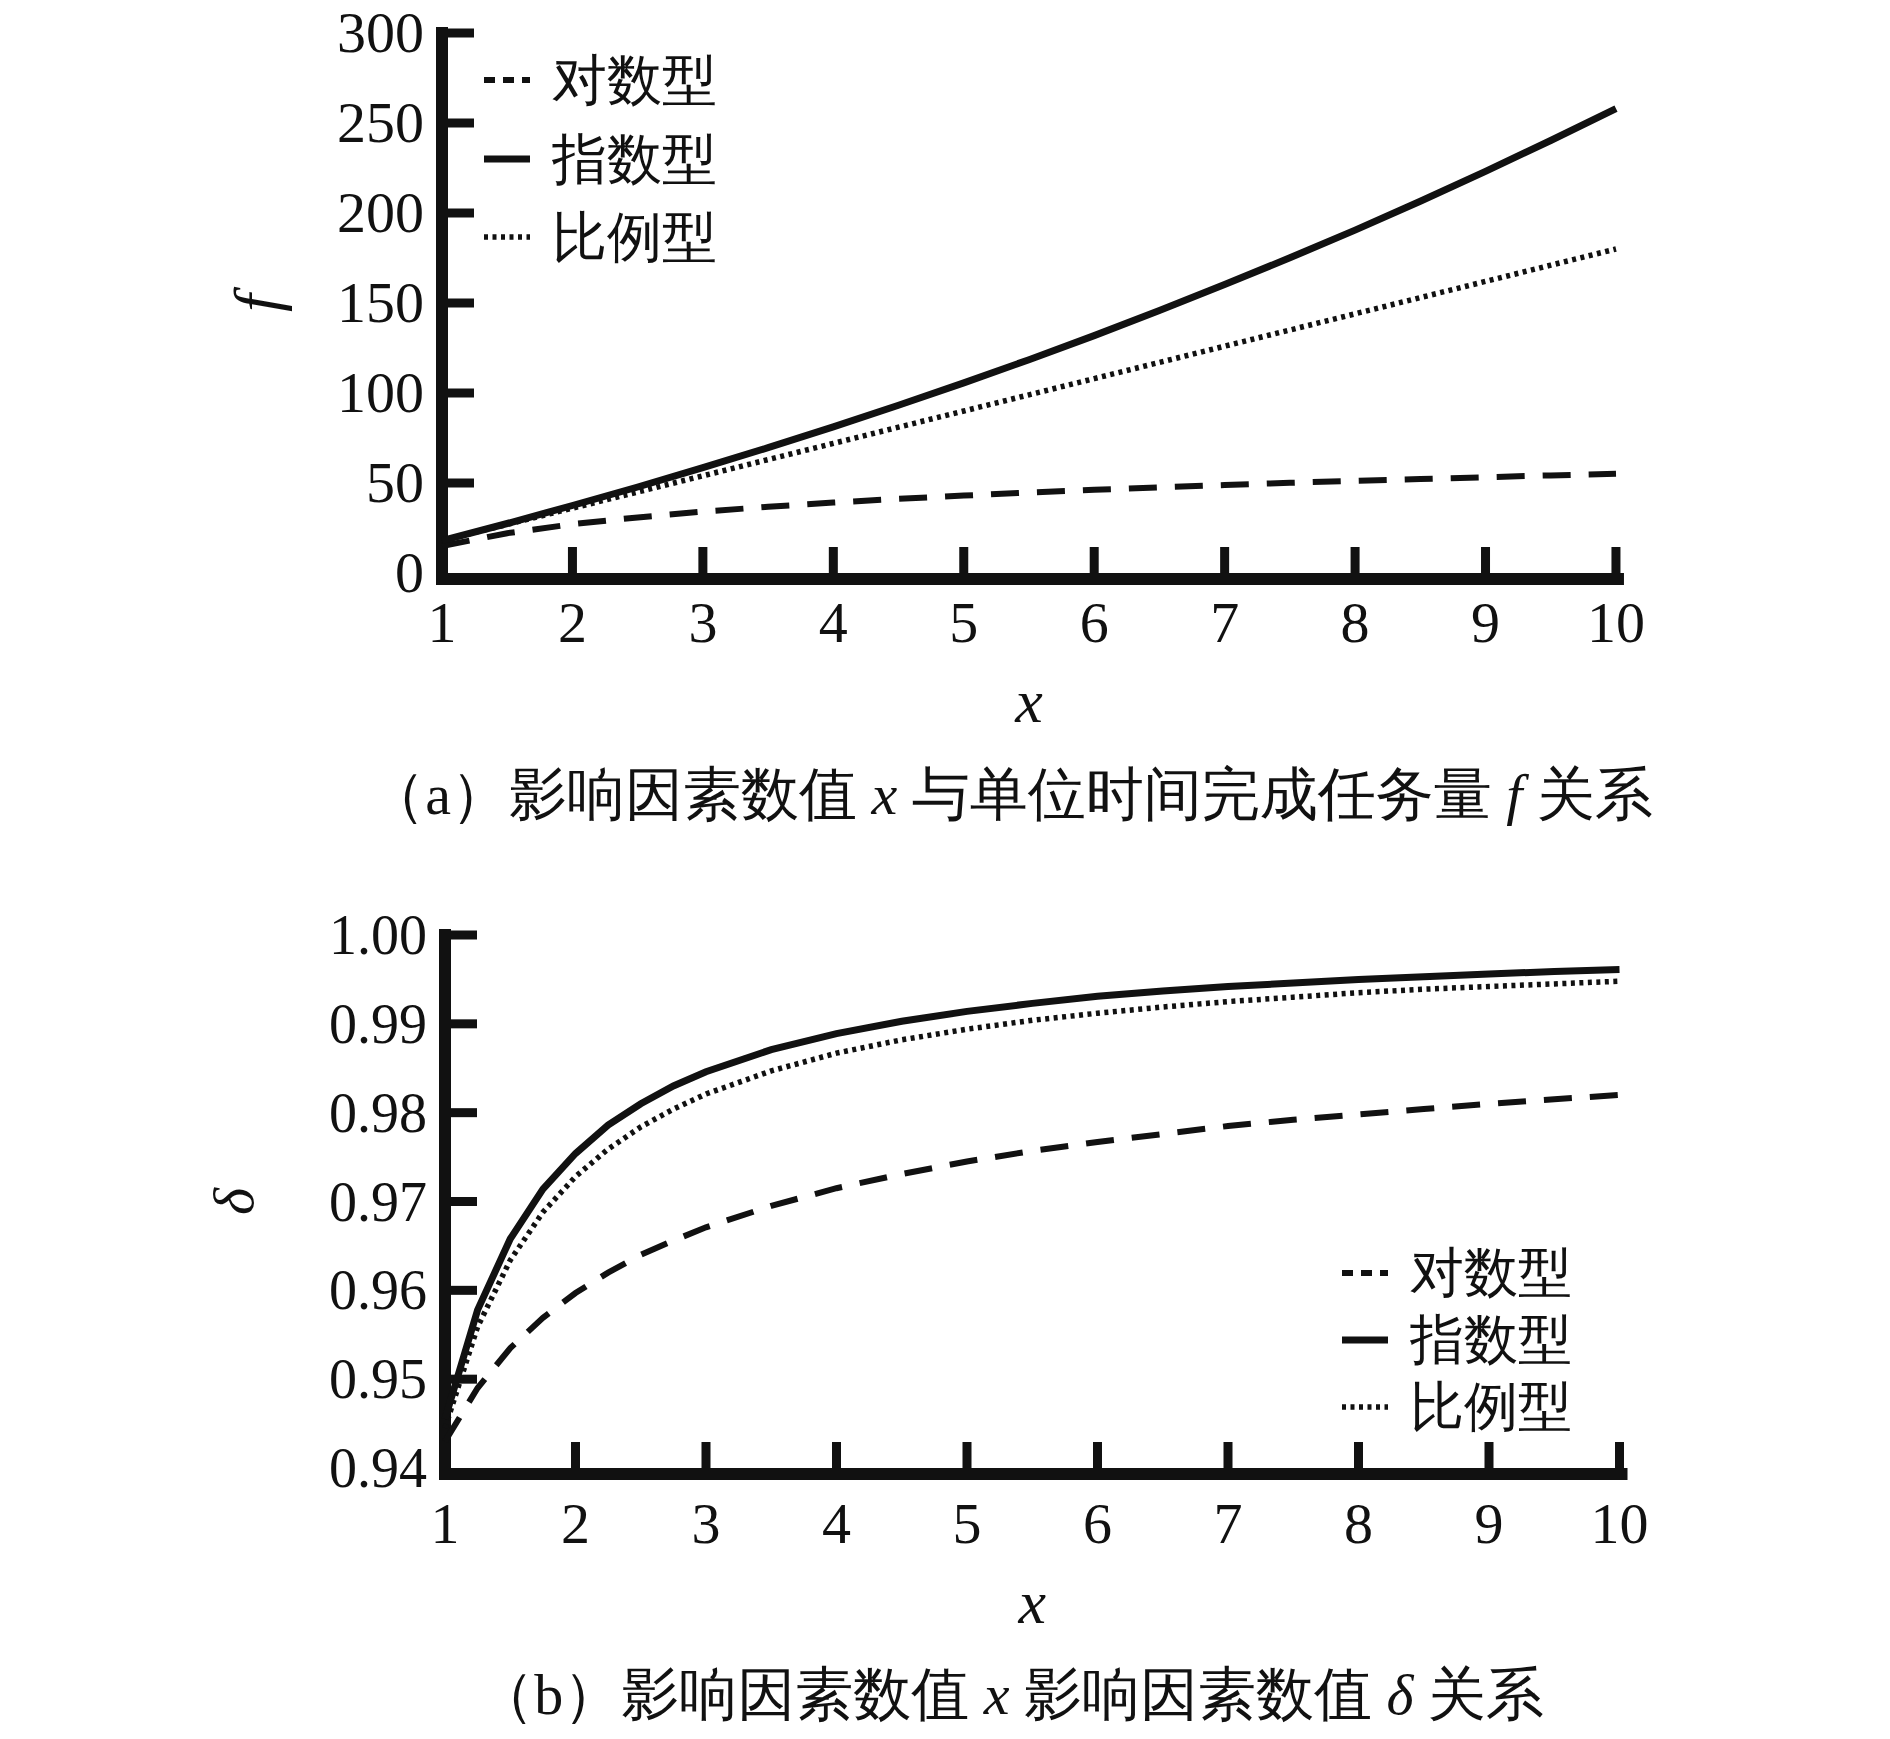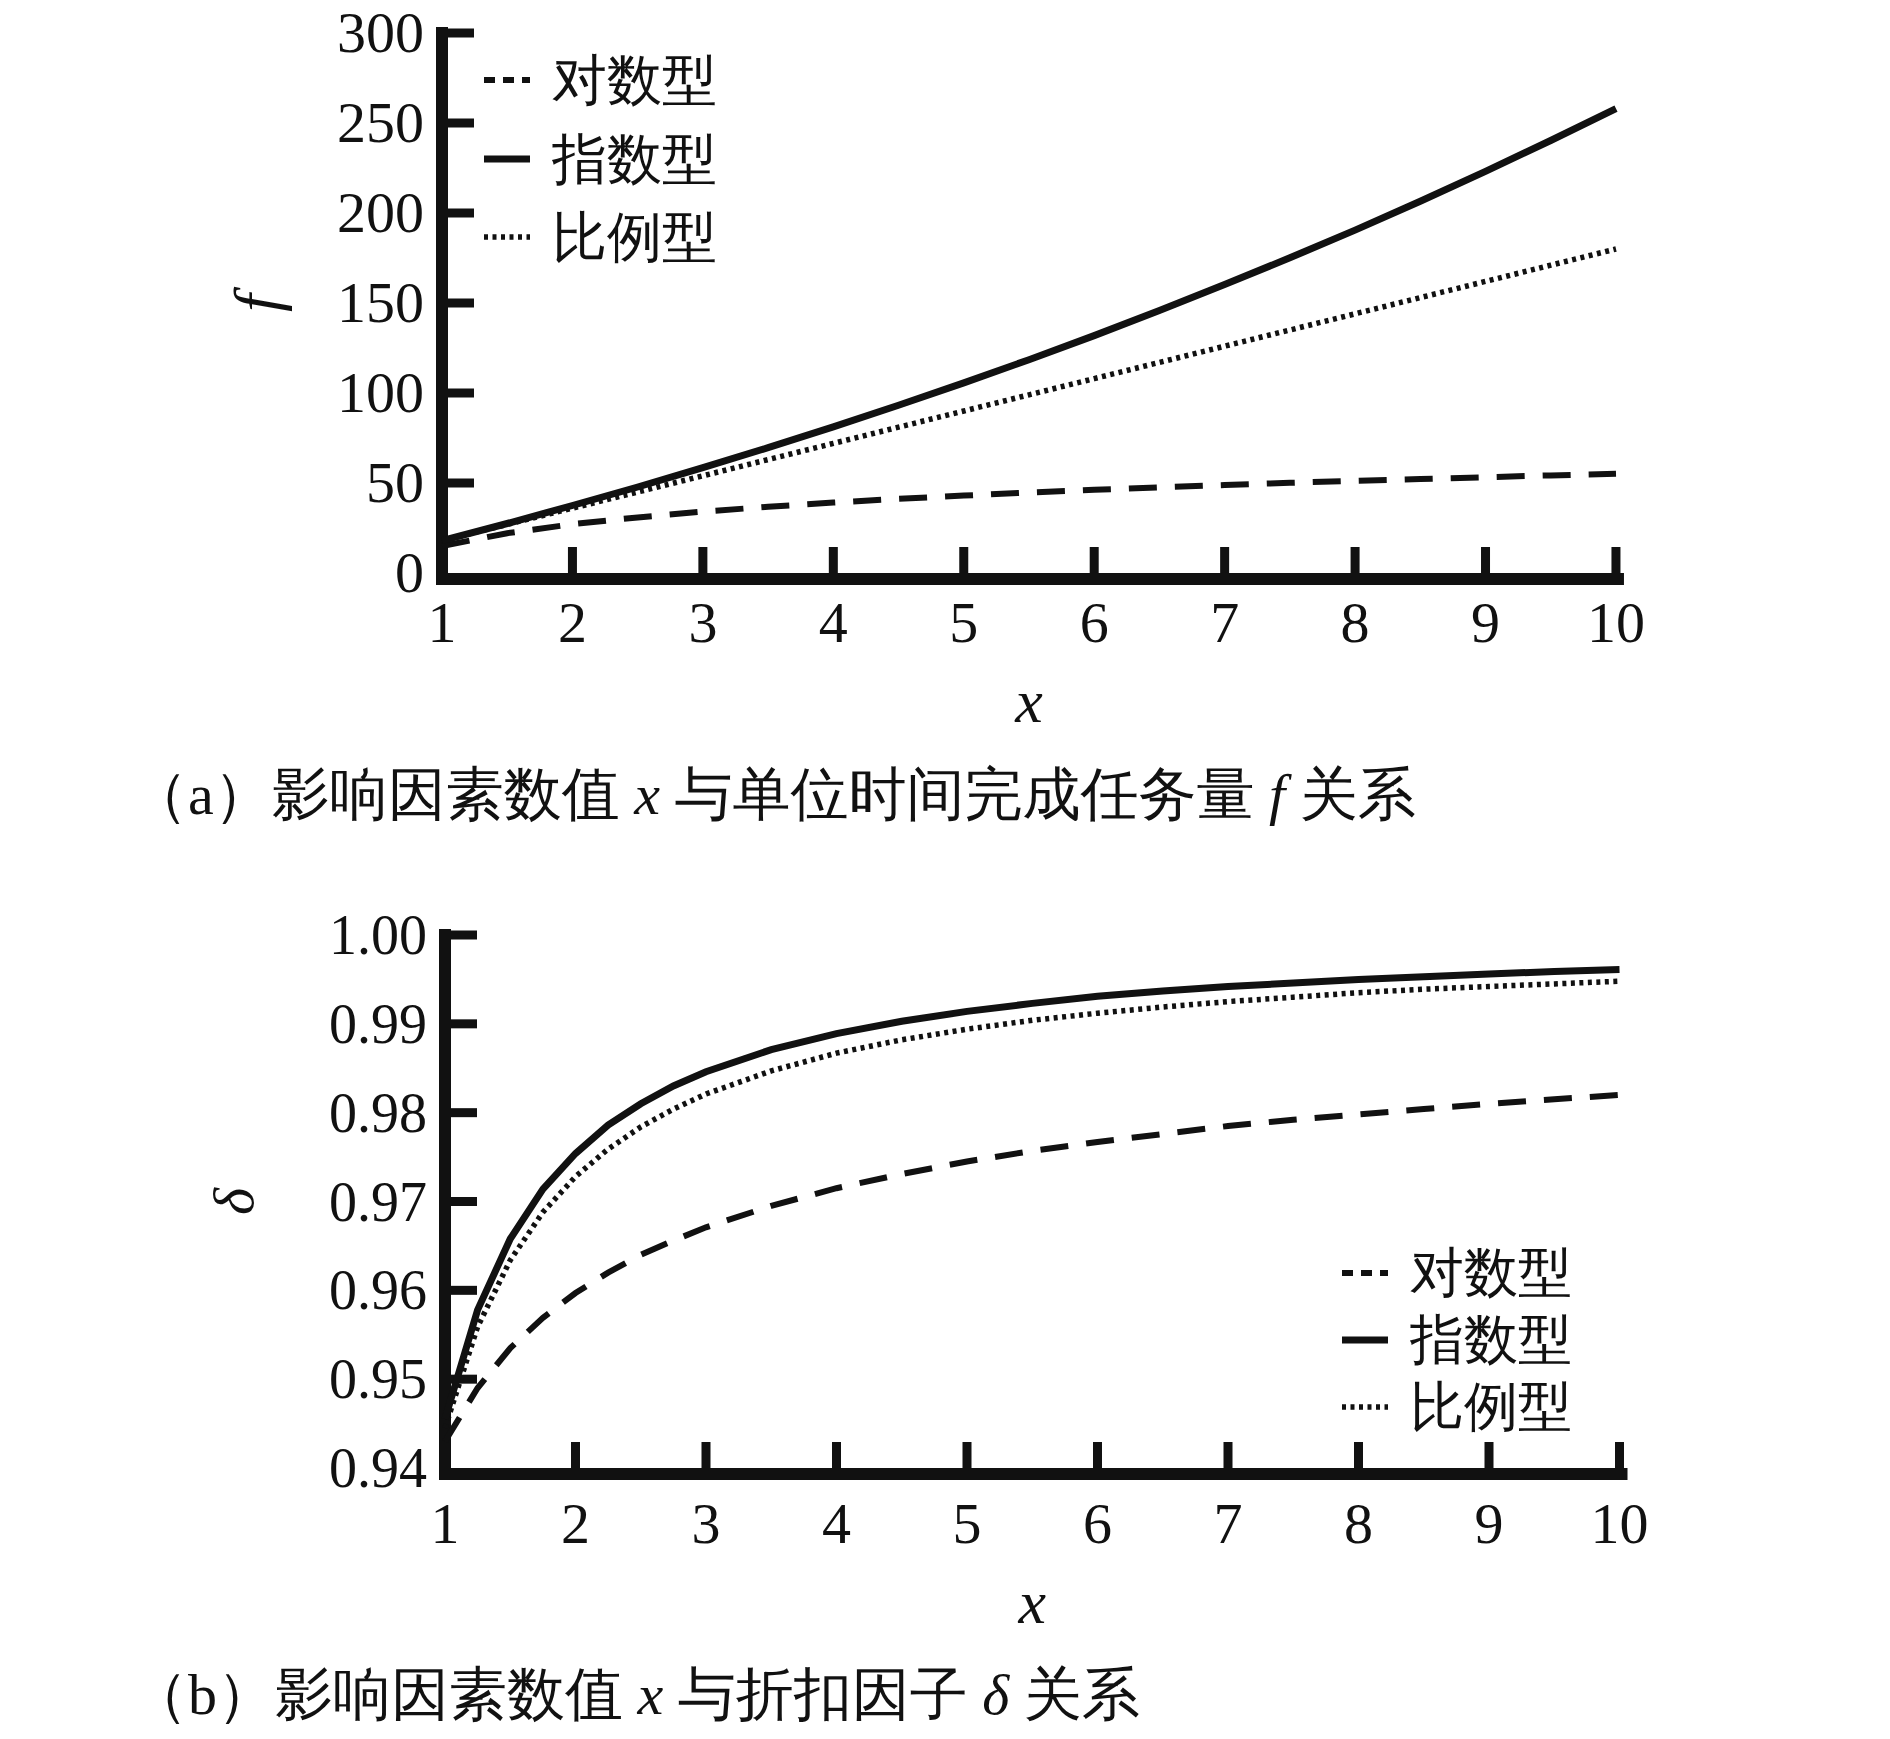--- a/index.html
+++ b/index.html
@@ -12,20 +12,21 @@
   .chart-svg{position:absolute;left:0;display:block;}
   #svg-a{top:0;}
   #svg-b{top:870px;}
   svg text{
     font-family:"Liberation Serif","DejaVu Serif",serif;
     fill:#111;
   }
   .caption{
     position:absolute;left:0;width:100%;
     padding-left:130px;box-sizing:border-box;
+    text-align:center;
     font-size:58px;
     white-space:nowrap;
     color:#111;
   }
   #caption-a{top:756px;}
   #caption-b{top:1656px;}
   .cvar{font-style:italic;}
 </style>
 </head>
 <body>
@@ -165,15 +166,15 @@
           <line x1="1342" y1="470" x2="1388" y2="470" stroke="#111111" stroke-width="7"></line>
           <text x="1410" y="488.36" font-size="54">指数型</text>
         </g>
         <g>
           <line x1="1342" y1="537" x2="1388" y2="537" stroke="#111111" stroke-width="5.5" stroke-dasharray="4 4.5"></line>
           <text x="1410" y="555.36" font-size="54">比例型</text>
         </g>
       </g>
     </svg>
   <figcaption id="caption-b" class="caption">
-    <span>（b）影响因素数值 </span><span class="cvar">x</span><span> 与折扣因子 </span><span class="cvar">δ</span><span> 关系</span>
+    <span>（b）影响因素数值 </span><span class="cvar">x</span><span> 影响因素数值 </span><span class="cvar">δ</span><span> 关系</span>
   </figcaption>
 </figure>
 
 </body></html>

